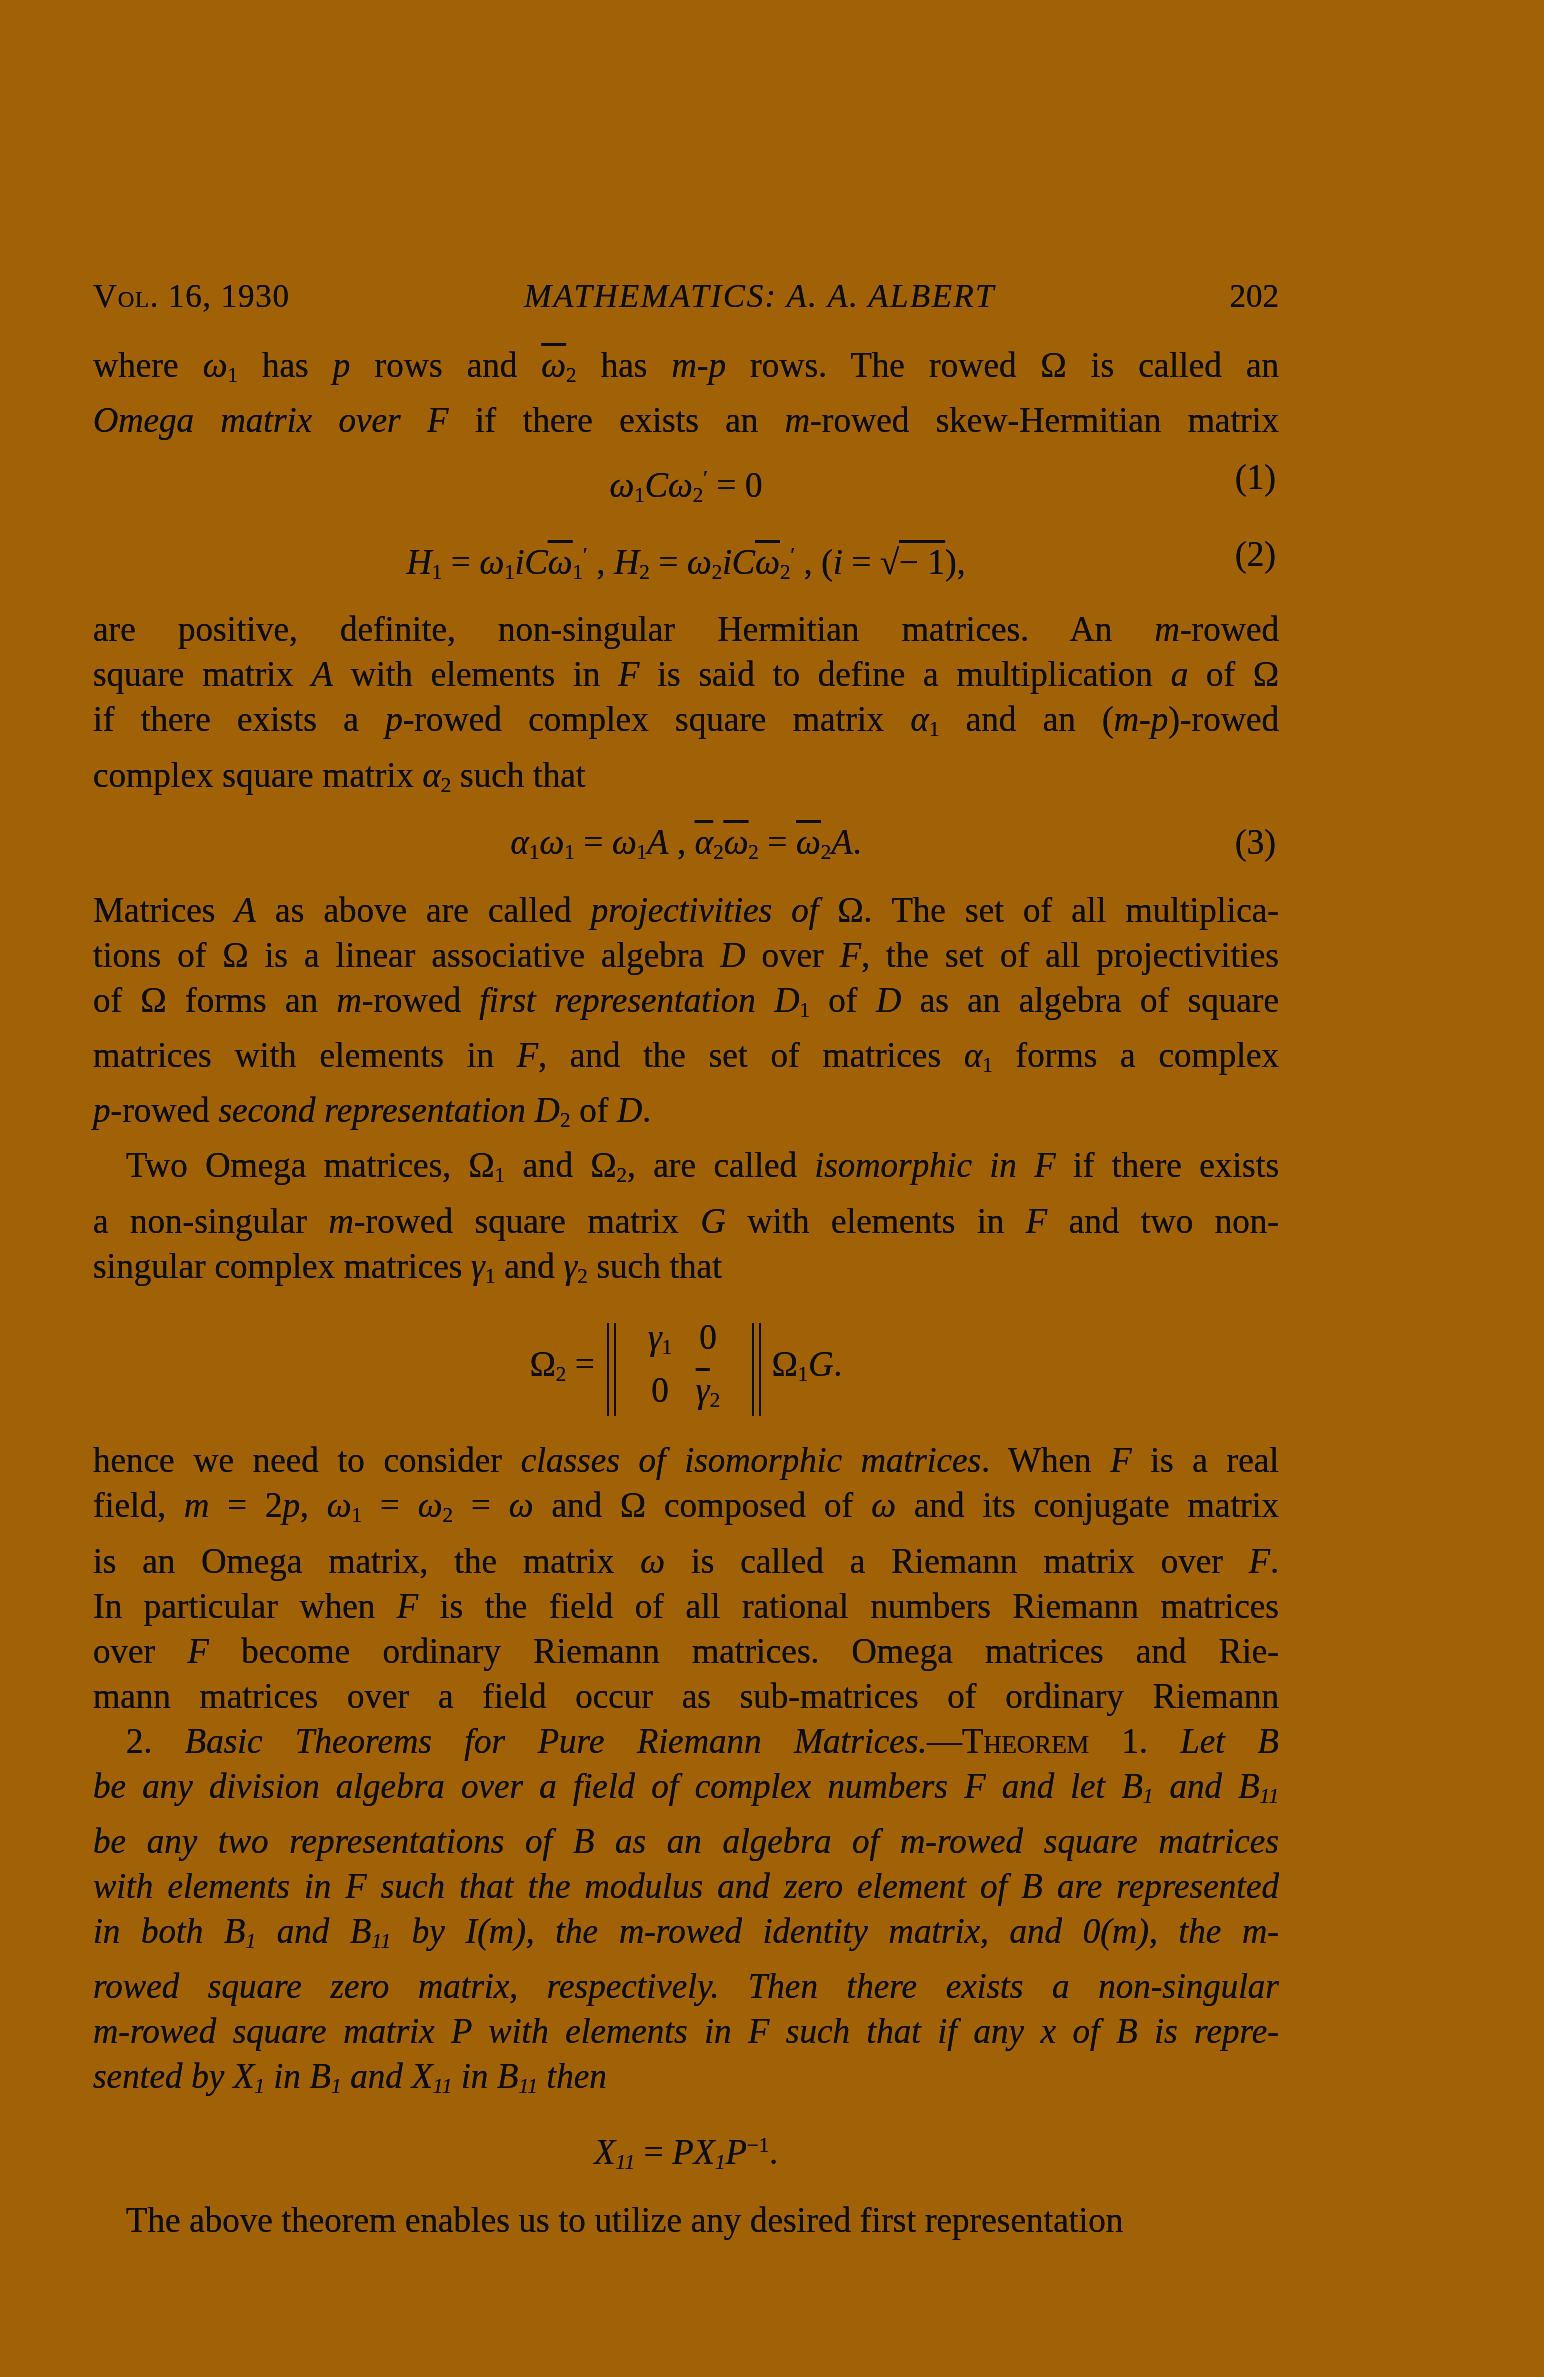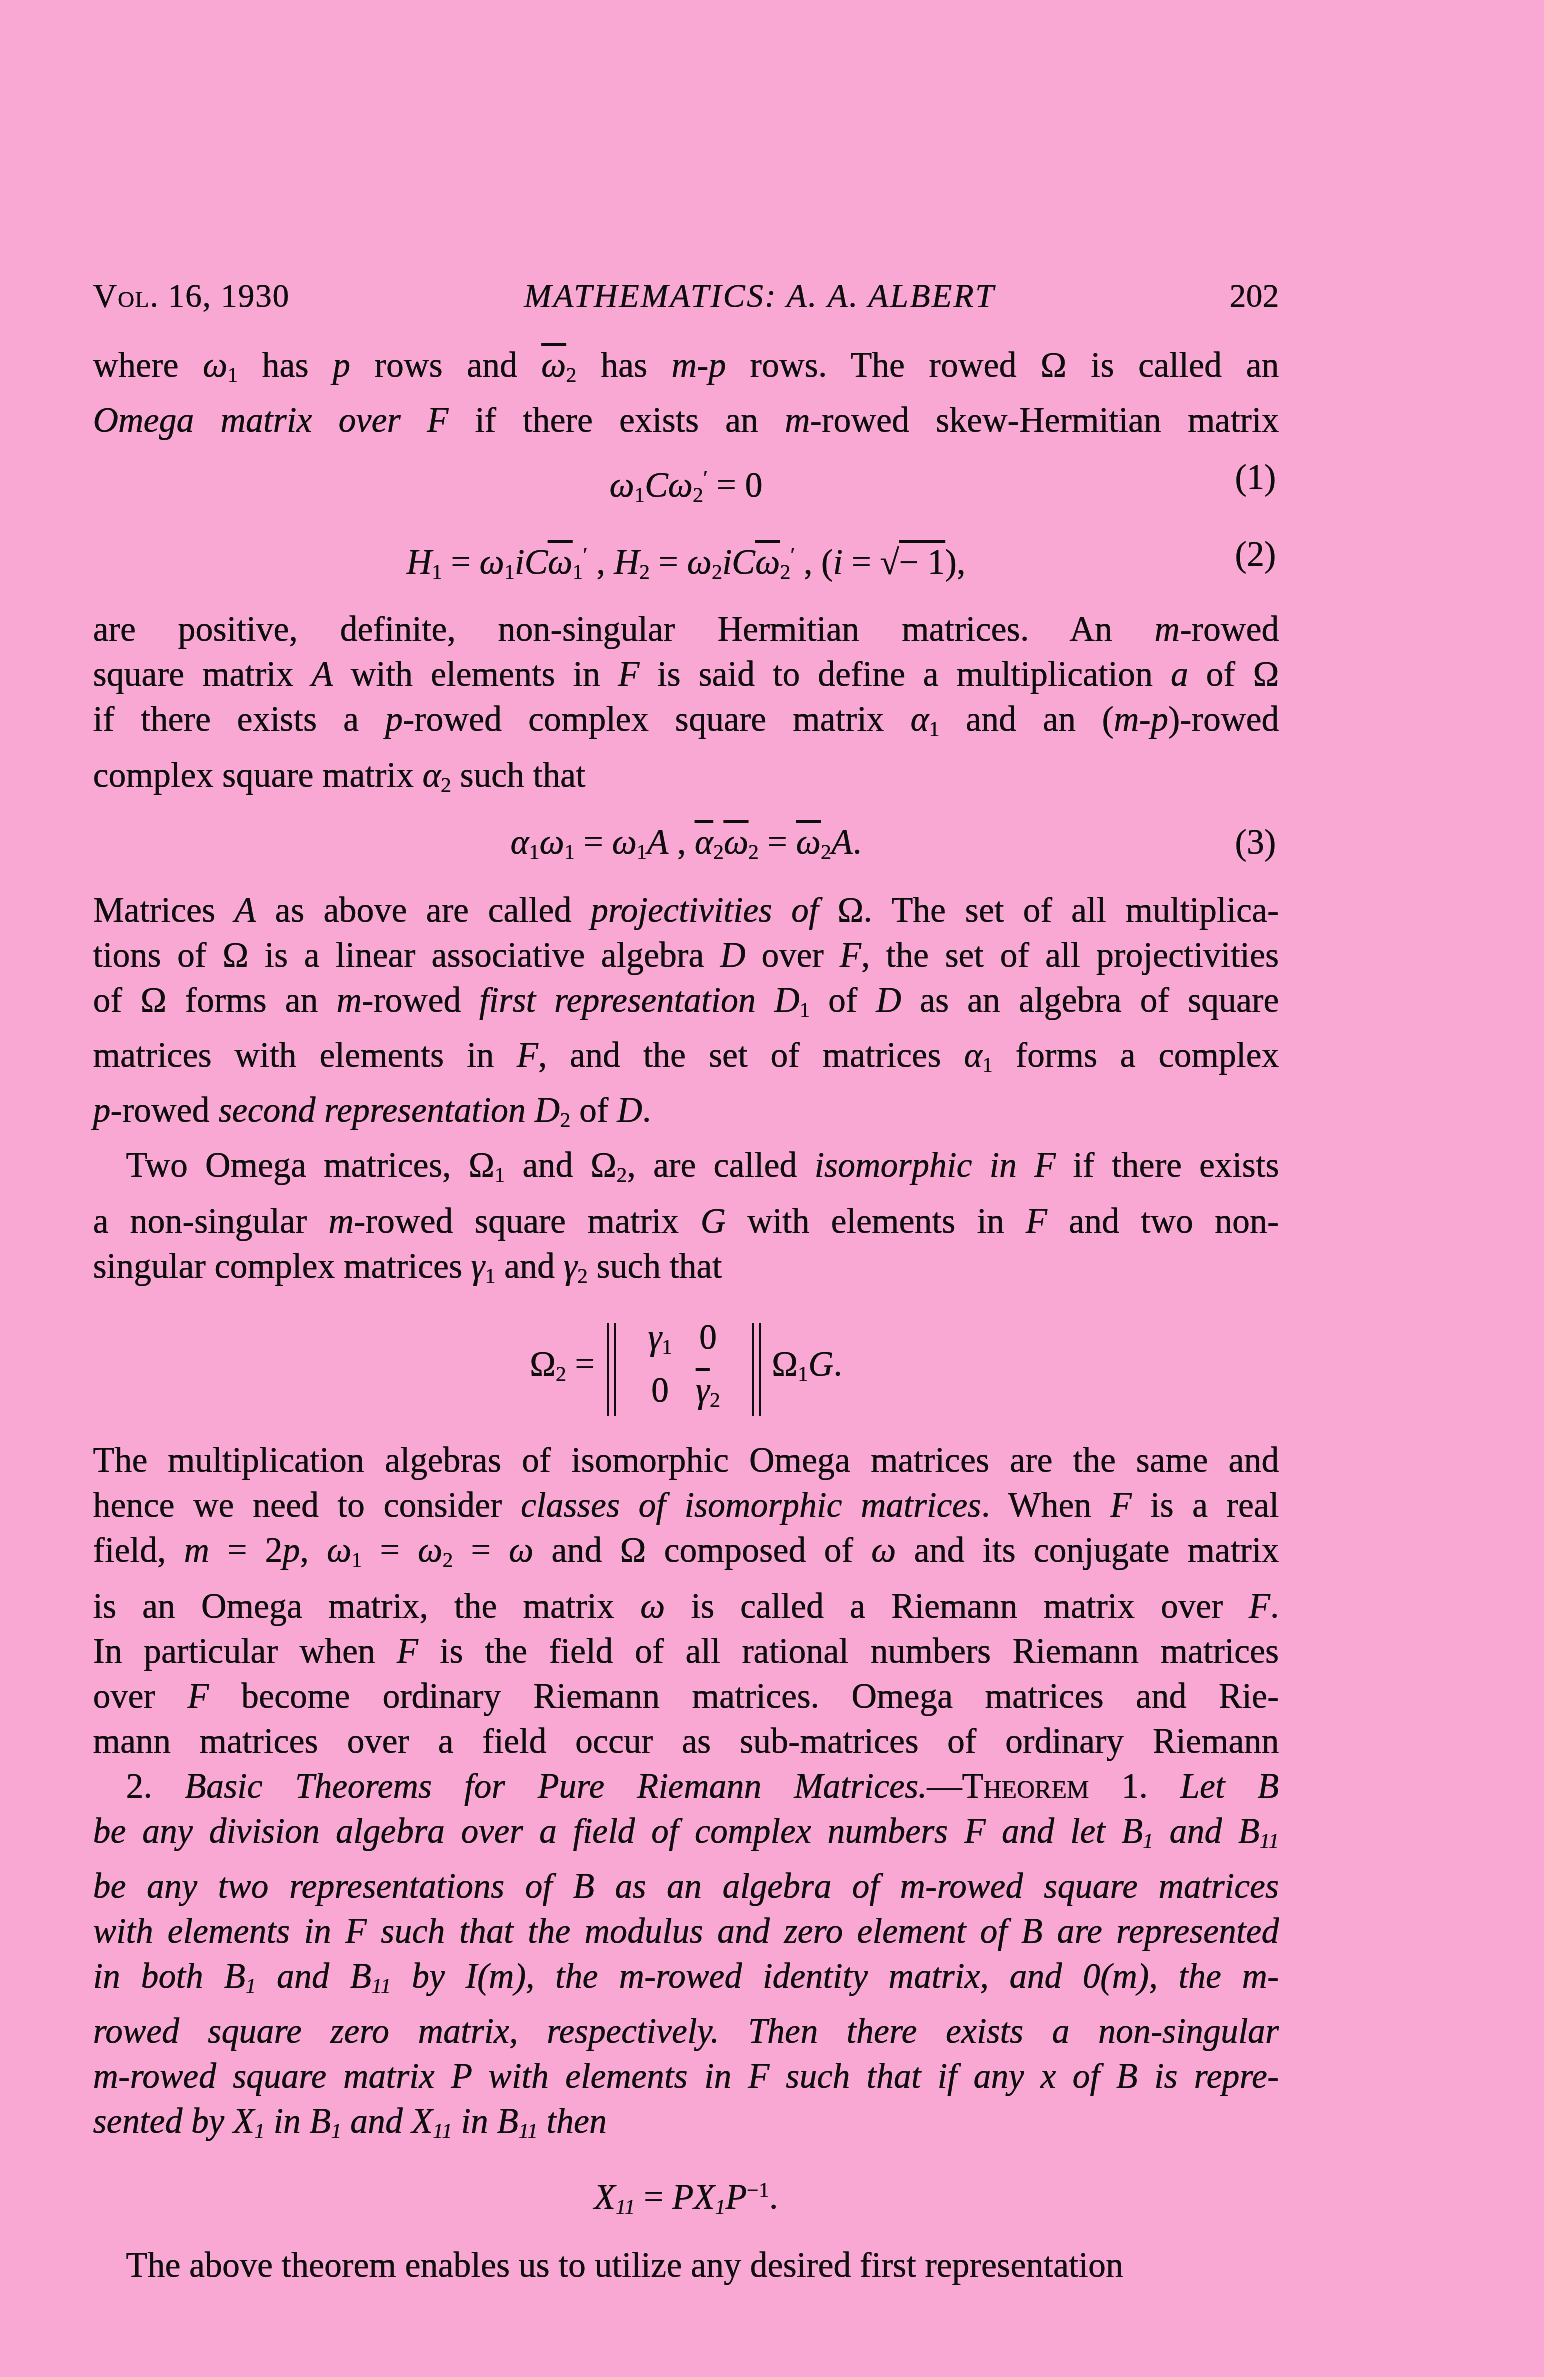--- a/index.html
+++ b/index.html
@@ -2,21 +2,21 @@
 <html style="font-size:12.6px"><head>
 <meta charset="utf-8">
 <title>Scanned Paper Page</title>
 <style>
   * { margin:0; padding:0; box-sizing:border-box; }
   html,body { background:#ffffff; }
   .scan-page {
     position:relative;
     width:1545px;
     height:2377px;
-    background:#f9a8d4;
+    background:#a16207;
     color:#0d0d0d;
     font-family:"Liberation Serif","DejaVu Serif",serif;
     overflow:hidden;
   }
   .content {
     position:absolute;
     left:93px;
     top:277px;
     width:1186px;
   }
@@ -130,21 +130,20 @@
           <div class="mx-grid">
             <span><span class="s-i">γ</span><span class="s-sub">1</span></span>
             <span><span class="s-n">0</span></span>
             <span><span class="s-n">0</span></span>
             <span><span class="s-ibar">γ</span><span class="s-sub">2</span></span>
           </div>
           <span class="mx-bar"></span>
           <span class="mx-rhs"><span class="s-n">Ω</span><span class="s-sub">1</span><span class="s-i">G</span><span class="s-n">.</span></span>
         </div>
         <div class="para">
-          <div class="line"><span class="s-n">The multiplication algebras of isomorphic Omega matrices are the same and</span></div>
           <div class="line"><span class="s-n">hence we need to consider </span><span class="s-i">classes of isomorphic matrices</span><span class="s-n">.  When </span><span class="s-i">F</span><span class="s-n"> is a real</span></div>
           <div class="line"><span class="s-n">field, </span><span class="s-i">m</span><span class="s-n"> = 2</span><span class="s-i">p</span><span class="s-n">, </span><span class="s-i">ω</span><span class="s-sub">1</span><span class="s-n"> = </span><span class="s-i">ω</span><span class="s-sub">2</span><span class="s-n"> = </span><span class="s-i">ω</span><span class="s-n"> and Ω composed of </span><span class="s-i">ω</span><span class="s-n"> and its conjugate matrix</span></div>
           <div class="line"><span class="s-n">is an Omega matrix, the matrix </span><span class="s-i">ω</span><span class="s-n"> is called a Riemann matrix over </span><span class="s-i">F</span><span class="s-n">.</span></div>
           <div class="line"><span class="s-n">In particular when </span><span class="s-i">F</span><span class="s-n"> is the field of all rational numbers Riemann matrices</span></div>
           <div class="line"><span class="s-n">over </span><span class="s-i">F</span><span class="s-n"> become ordinary Riemann matrices.  Omega matrices and Rie-</span></div>
           <div class="line"><span class="s-n">mann matrices over a field occur as sub-matrices of ordinary Riemann</span></div>
         </div>
         <div class="para indent">
           <div class="line"><span class="s-n">2.  </span><span class="s-i">Basic Theorems for Pure Riemann Matrices.</span><span class="s-n">—</span><span class="s-sc">Theorem</span><span class="s-n"> 1.  </span><span class="s-i">Let B</span></div>
           <div class="line"><span class="s-i">be any division algebra over a field of complex numbers F and let B</span><span class="s-isub">1</span><span class="s-i"> and B</span><span class="s-isub">11</span></div>

